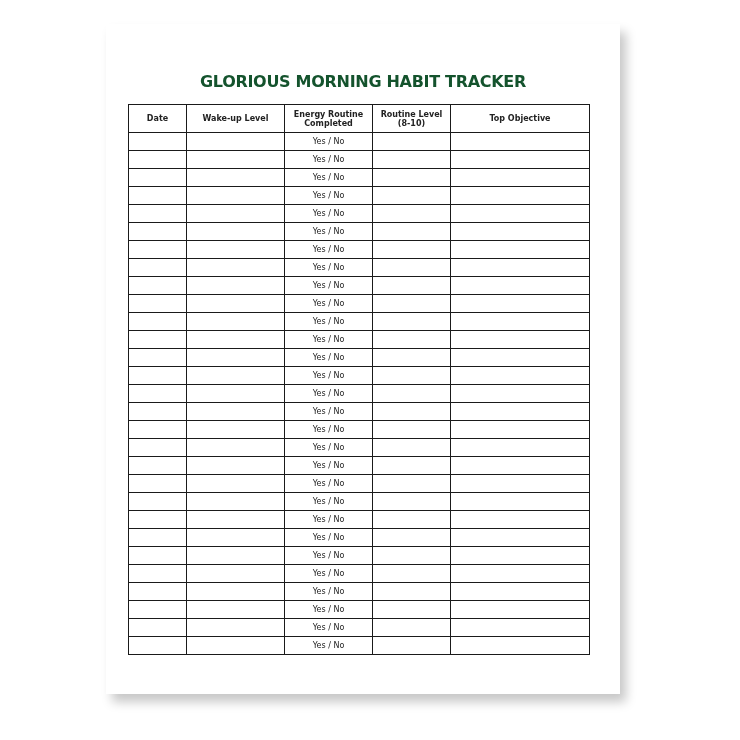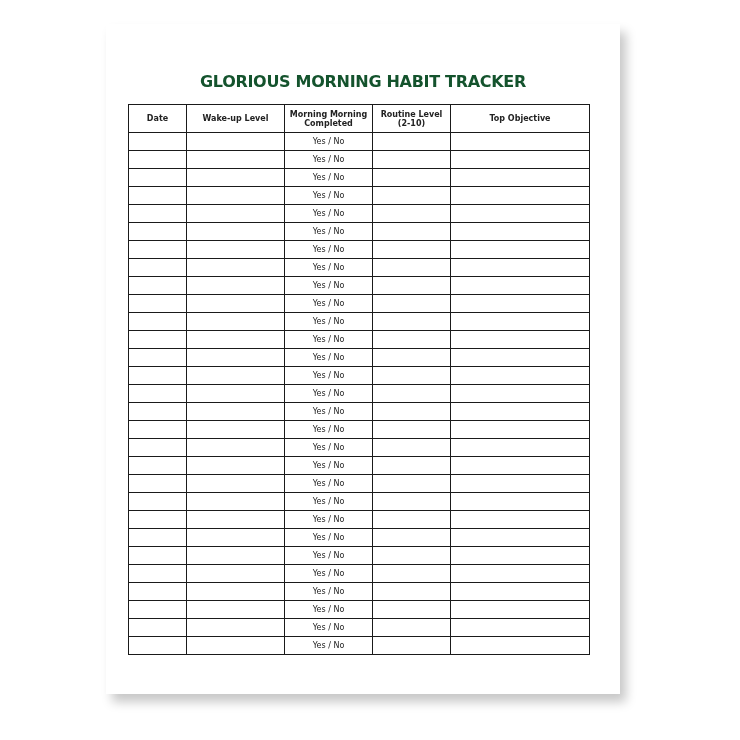--- a/index.html
+++ b/index.html
@@ -40,22 +40,22 @@
         <col class="c1">
         <col class="c2">
         <col class="c3">
         <col class="c4">
         <col class="c5">
       </colgroup>
     <thead>
       <tr>
         <th>Date</th>
         <th>Wake-up Level</th>
-        <th><span>Morning Morning</span><br><span>Completed</span></th>
-        <th><span>Routine Level</span><br><span>(2-10)</span></th>
+        <th><span>Energy Routine</span><br><span>Completed</span></th>
+        <th><span>Routine Level</span><br><span>(8-10)</span></th>
         <th>Top Objective</th>
       </tr>
     </thead>
     <tbody id="rows">
         <tr>
           <td></td>
           <td></td>
           <td>Yes / No</td>
           <td></td>
           <td></td>

